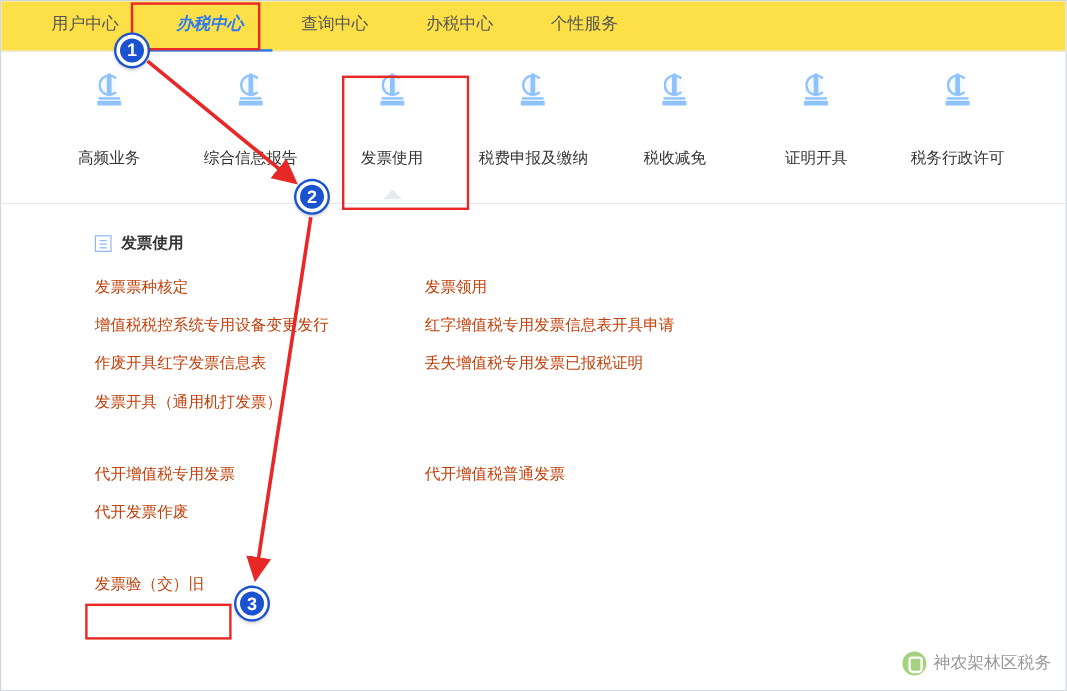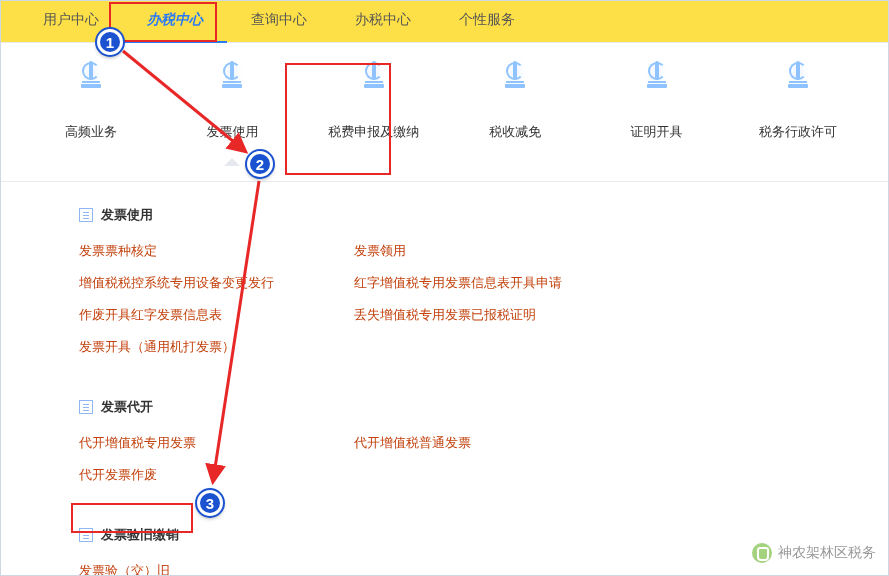--- a/index.html
+++ b/index.html
@@ -38,21 +38,21 @@
     content: "";
     position: absolute;
     left: 0; right: 0; bottom: -1px;
     height: 2px;
     background: #2a7af5;
   }
   
   .cats {
     display: flex;
     justify-content: space-between;
-    padding: 20px 40px 16px;
+    padding: 20px 40px 4px;
     border-bottom: 1px solid #e6e9ee;
     position: relative;
   }
   .cat {
     width: 100px;
     text-align: center;
     cursor: pointer;
     padding-bottom: 24px;
     position: relative;
   }
@@ -174,20 +174,24 @@
   <div class="nav-item">查询中心</div>
   <div class="nav-item">办税中心</div>
   <div class="nav-item">个性服务</div>
 </div>
 
 <div class="cats">
   <div class="cat">
     <span class="cat-icon"><span class="monitor"></span></span>
     <span class="cat-label">高频业务</span>
   </div>
+  <div class="cat">
+    <span class="cat-icon"><span class="monitor"></span></span>
+    <span class="cat-label">综合信息报告</span>
+  </div>
   <div class="cat active">
     <span class="cat-icon"><span class="monitor"></span></span>
     <span class="cat-label">发票使用</span>
   </div>
   <div class="cat">
     <span class="cat-icon"><span class="monitor"></span></span>
     <span class="cat-label">税费申报及缴纳</span>
   </div>
   <div class="cat">
     <span class="cat-icon"><span class="monitor"></span></span>
@@ -215,36 +219,28 @@
       <span class="link">发票领用</span>
       <span class="link">增值税税控系统专用设备变更发行</span>
       <span class="link">红字增值税专用发票信息表开具申请</span>
       <span class="link">作废开具红字发票信息表</span>
       <span class="link">丢失增值税专用发票已报税证明</span>
       <span class="link">发票开具（通用机打发票）</span>
     </div>
   </div>
 
   <div class="section">
-    <div class="sec-head">
-      <span class="sec-icon"></span>
-      <span>发票代开</span>
-    </div>
     <div class="links">
       <span class="link">代开增值税专用发票</span>
       <span class="link">代开增值税普通发票</span>
       <span class="link">代开发票作废</span>
     </div>
   </div>
 
   <div class="section">
-    <div class="sec-head">
-      <span class="sec-icon"></span>
-      <span>发票验旧缴销</span>
-    </div>
     <div class="links">
       <span class="link">发票验（交）旧</span>
 
     </div>
   </div>
 
 </div>
 
 <div class="redbox" style="left:108px; top:1px; width:108px; height:40px;"></div>
 <div class="redbox" style="left:284px; top:62px; width:106px; height:112px;"></div>

